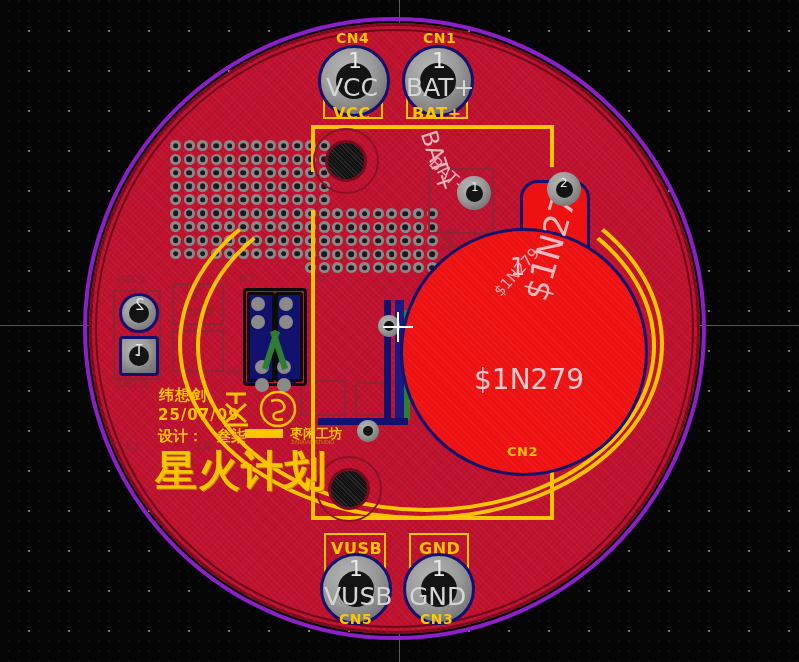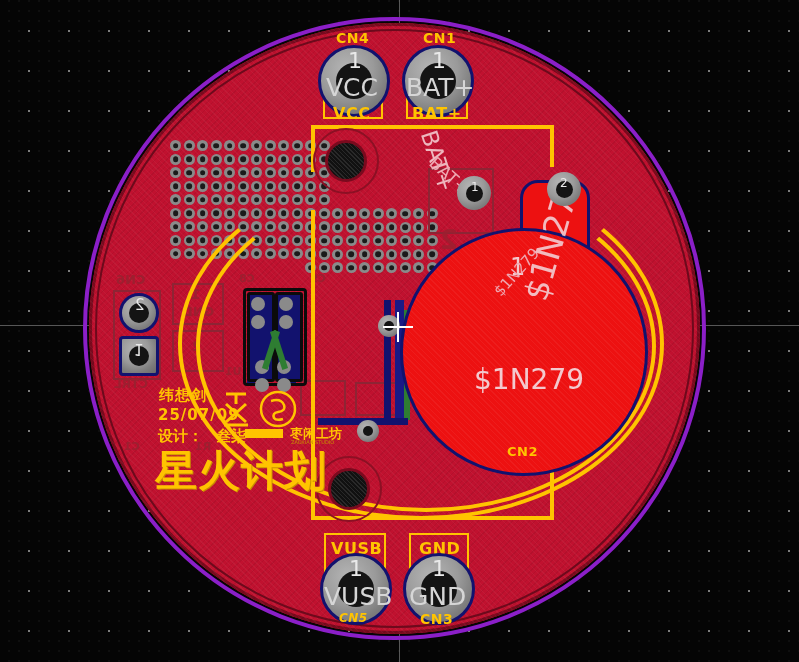--- a/index.html
+++ b/index.html
@@ -409,21 +409,21 @@
   <div class="padname" style="left:406px;top:73px;font-size:25px;">BAT+</div>
   <div class="silk" style="left:412px;top:104px;font-size:16px;">BAT+</div>
 
   <div class="silk-box" style="left:324px;top:533px;width:62px;height:42px;"></div>
   <div class="silk" style="left:331px;top:539px;font-size:16px;">VUSB</div>
   <div class="thpad blue-ring" style="left:320px;top:553px;width:72px;height:72px;">
     <div class="drill" style="width:36px;height:36px;"></div>
   </div>
   <div class="padnum" style="left:349px;top:556px;font-size:22px;">1</div>
   <div class="padname" style="left:324px;top:582px;font-size:25px;">VUSB</div>
-  <div class="silk" style="left:339px;top:611px;font-size:12px;font-style:italic;">CN5</div>
+  <div class="silk" style="left:339px;top:611px;font-size:14px;">CN5</div>
 
   <div class="silk-box" style="left:409px;top:533px;width:60px;height:42px;"></div>
   <div class="silk" style="left:419px;top:539px;font-size:16px;">GND</div>
   <div class="thpad blue-ring" style="left:403px;top:553px;width:72px;height:72px;">
     <div class="drill" style="width:36px;height:36px;"></div>
   </div>
   <div class="padnum" style="left:432px;top:556px;font-size:22px;">1</div>
   <div class="padname" style="left:409px;top:582px;font-size:25px;">GND</div>
   <div class="silk" style="left:420px;top:611px;font-size:14px;">CN3</div>
 

